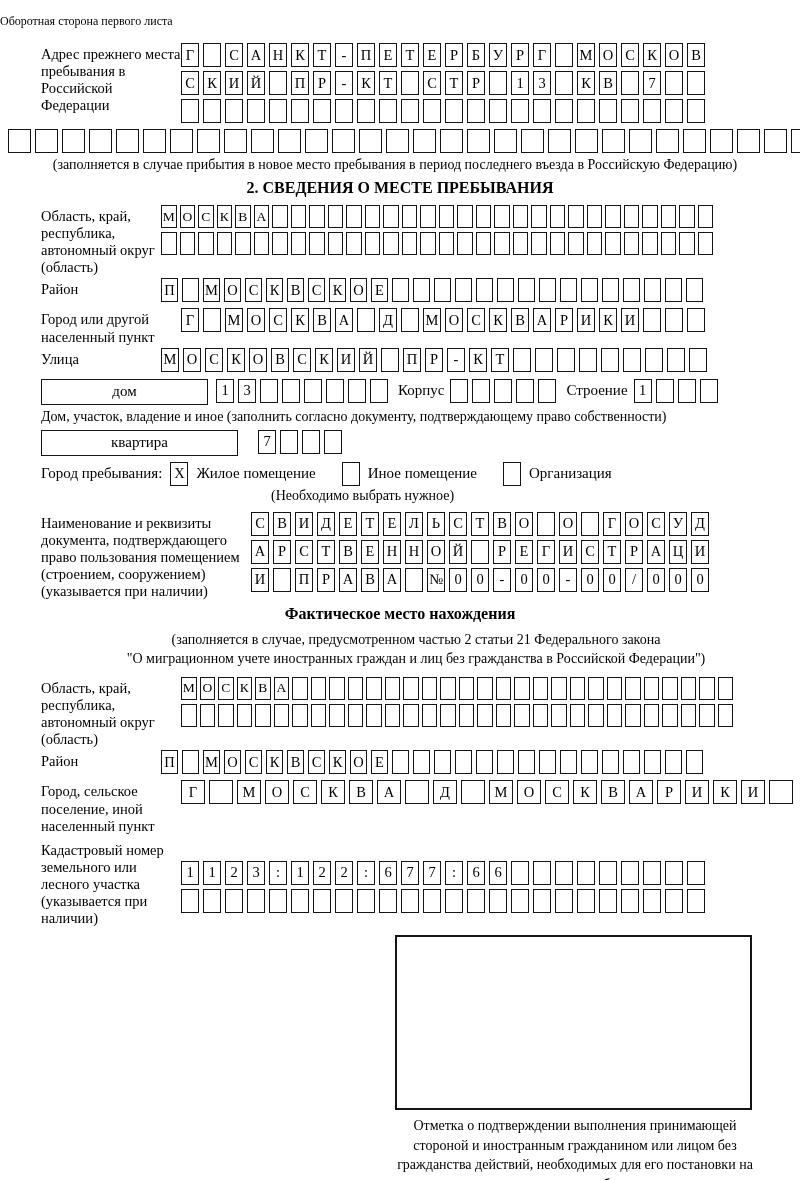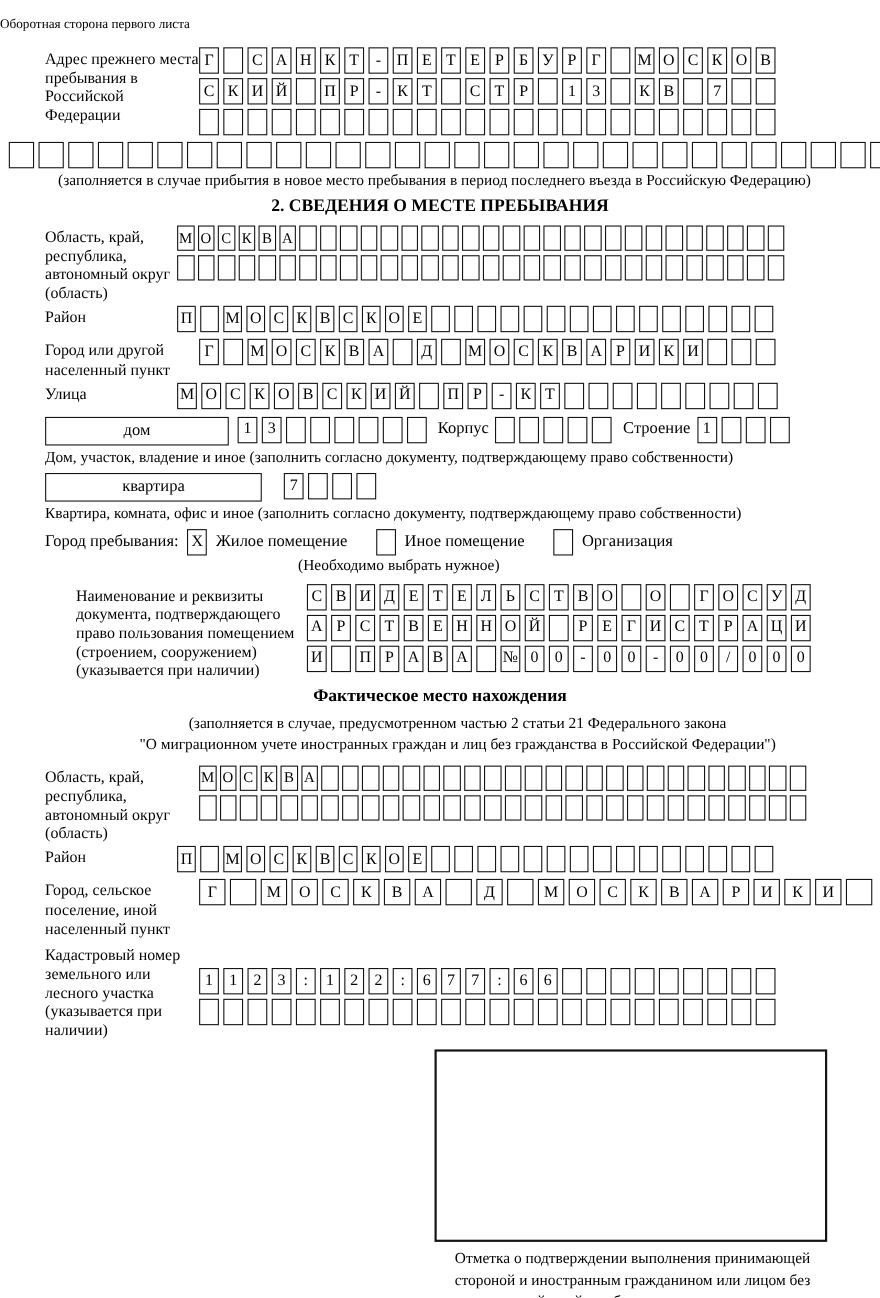--- a/index.html
+++ b/index.html
@@ -2,21 +2,21 @@
 <html><head>
 <meta charset="utf-8">
 <style>
   html,body{margin:0;padding:0;background:#fff;}
   body{width:800px;height:1180px;box-sizing:border-box;padding:14px 0 0 0;
        font-family:"Liberation Serif","DejaVu Serif",serif;color:#000;font-size:15px;}
   .header-note{text-align:left;padding-right:58px;font-size:12px;margin-bottom:14px;}
   .block{padding-left:41px;}
   .frow{display:flex;align-items:flex-start;margin-bottom:2px;}
   .lbl{font-size:14.5px;line-height:1.18;flex:0 0 auto;padding-top:3px;}
-  .w140{width:140px;} .w120{width:120px;} .w210{width:210px;margin-left:28px;}
+  .w140{width:140px;} .w120{width:120px;} .w210{width:210px;}
   .col{display:flex;flex-direction:column;}
   .cells{display:flex;gap:4px;margin-bottom:4px;}
   .cell{flex:0 0 auto;width:16px;height:22px;border:1.7px solid #141414;background:#fff;
         display:flex;align-items:center;justify-content:center;font-size:14.5px;}
   .cells-lg{gap:4px;} .cells-lg .cell{width:21px;}
   .cells-md{gap:4px;} .cells-md .cell{width:15px;}
   .cells-sm{gap:3px;} .cells-sm .cell{width:13.5px;height:21px;font-size:13.5px;}
   .cells-xl{gap:4px;} .cells-xl .cell{width:22px;}
   .center-note{text-align:center;font-size:14px;margin:2px 10px 6px 0;}
   .sec-title{text-align:center;font-weight:bold;font-size:16px;margin:4px 0 8px 0;}
@@ -357,21 +357,20 @@
 
   <div class="frow">
     <div class="wide-box" style="width:195px;margin-right:20px;">квартира</div>
     <div class="cells">
         <span class="cell">7</span>
         <span class="cell"></span>
         <span class="cell"></span>
         <span class="cell"></span>
       </div>
   </div>
-  <div class="note-left">Квартира, комната, офис и иное (заполнить согласно документу, подтверждающему право собственности)</div>
 
   <div class="frow stay-row">
     <span class="stay-lbl">Город пребывания:</span>
     <span class="cells" style="margin-bottom:0;">
         <span class="cell">X</span>
       </span>
     <span class="opt-lbl">Жилое помещение</span>
     <span class="cells" style="margin-bottom:0;">
         <span class="cell"></span>
       </span>

